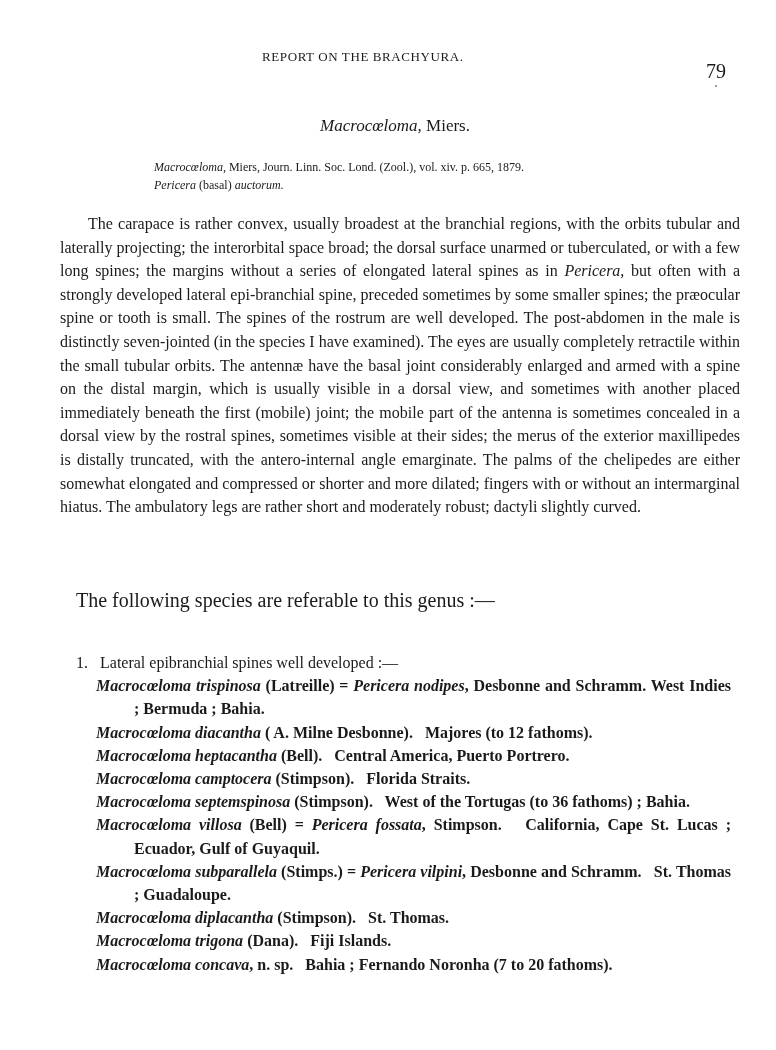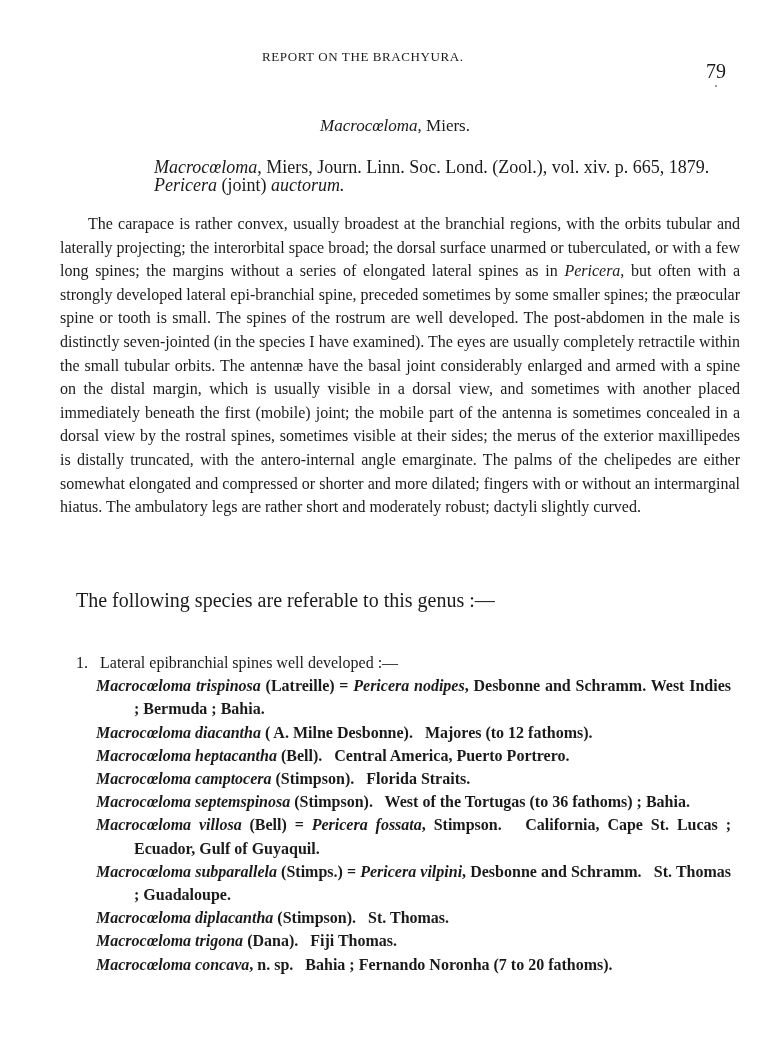--- a/index.html
+++ b/index.html
@@ -57,21 +57,21 @@
       width: 776px;
       text-align: center;
       font-size: 17px;
       padding-left: 14px;
       box-sizing: border-box;
     }
     .synonymy {
       position: absolute;
       top: 158px;
       left: 154px;
-      font-size: 18px;
+      font-size: 12px;
       line-height: 18px;
     }
     .synonymy div { white-space: nowrap; }
     .body-text {
       position: absolute;
       top: 212px;
       left: 60px;
       width: 680px;
       font-size: 16px;
       line-height: 23.6px;
@@ -115,21 +115,21 @@
   <div class="running-head">
     <span class="running-title">REPORT ON THE BRACHYURA.</span>
     <span class="page-number">79</span>
   </div>
   <div class="speck"></div>
 
   <div class="genus-heading"><i>Macrocœloma</i><span>, Miers.</span></div>
 
   <div class="synonymy">
     <div><i>Macrocœloma</i><span>, Miers, Journ. Linn. Soc. Lond. (Zool.), vol. xiv. p. 665, 1879.</span></div>
-    <div><i>Pericera</i><span style="white-space:pre"> (joint) </span><i>auctorum.</i></div>
+    <div><i>Pericera</i><span style="white-space:pre"> (basal) </span><i>auctorum.</i></div>
   </div>
 
   <p class="body-text"><span>The carapace is rather convex, usually broadest at the branchial regions, with the orbits tubular and laterally projecting; the interorbital space broad; the dorsal surface unarmed or tuberculated, or with a few long spines; the margins without a series of elongated lateral spines as in </span><i>Pericera</i><span>, but often with a strongly developed lateral epi-branchial spine, preceded sometimes by some smaller spines; the præocular spine or tooth is small.  The spines of the rostrum are well developed.  The post-abdomen in the male is distinctly seven-jointed (in the species I have examined).  The eyes are usually completely retractile within the small tubular orbits.  The antennæ have the basal joint considerably enlarged and armed with a spine on the distal margin, which is usually visible in a dorsal view, and sometimes with another placed immediately beneath the first (mobile) joint; the mobile part of the antenna is sometimes concealed in a dorsal view by the rostral spines, sometimes visible at their sides; the merus of the exterior maxillipedes is distally truncated, with the antero-internal angle emarginate.  The palms of the chelipedes are either somewhat elongated and compressed or shorter and more dilated; fingers with or without an intermarginal hiatus.  The ambulatory legs are rather short and moderately robust; dactyli slightly curved.</span></p>
 
   <div class="following">The following species are referable to this genus :—</div>
 
   <div class="key-section">
     <div class="key-heading">
       <span class="key-num">1.</span>
       <span>Lateral epibranchial spines well developed :—</span>
@@ -144,18 +144,18 @@
     <div class="species"><i>Macrocœloma camptocera</i><span> (Stimpson).</span><span style="white-space:pre-wrap">   Florida Straits.</span></div>
 
     <div class="species hang-deep"><i>Macrocœloma septemspinosa</i><span> (Stimpson).</span><span style="white-space:pre-wrap">   West of the Tortugas (to 36 fathoms) ; Bahia.</span></div>
 
     <div class="species"><i>Macrocœloma villosa</i><span> (Bell) = </span><i>Pericera fossata</i><span style="white-space:pre-wrap">, Stimpson.   California, Cape St. Lucas ; Ecuador, Gulf of Guyaquil.</span></div>
 
     <div class="species"><i>Macrocœloma subparallela</i><span> (Stimps.) = </span><i>Pericera vilpini</i><span style="white-space:pre-wrap">, Desbonne and Schramm.   St. Thomas ; Guadaloupe.</span></div>
 
     <div class="species"><i>Macrocœloma diplacantha</i><span> (Stimpson).</span><span style="white-space:pre-wrap">   St. Thomas.</span></div>
 
-    <div class="species"><i>Macrocœloma trigona</i><span> (Dana).</span><span style="white-space:pre-wrap">   Fiji Thomas.</span></div>
+    <div class="species"><i>Macrocœloma trigona</i><span> (Dana).</span><span style="white-space:pre-wrap">   Fiji Islands.</span></div>
 
     <div class="species"><i>Macrocœloma concava</i><span>, n. sp.</span><span style="white-space:pre-wrap">   Bahia ; Fernando Noronha (7 to 20 fathoms).</span></div>
   </div>
 
 </div>
 
 </body></html>

